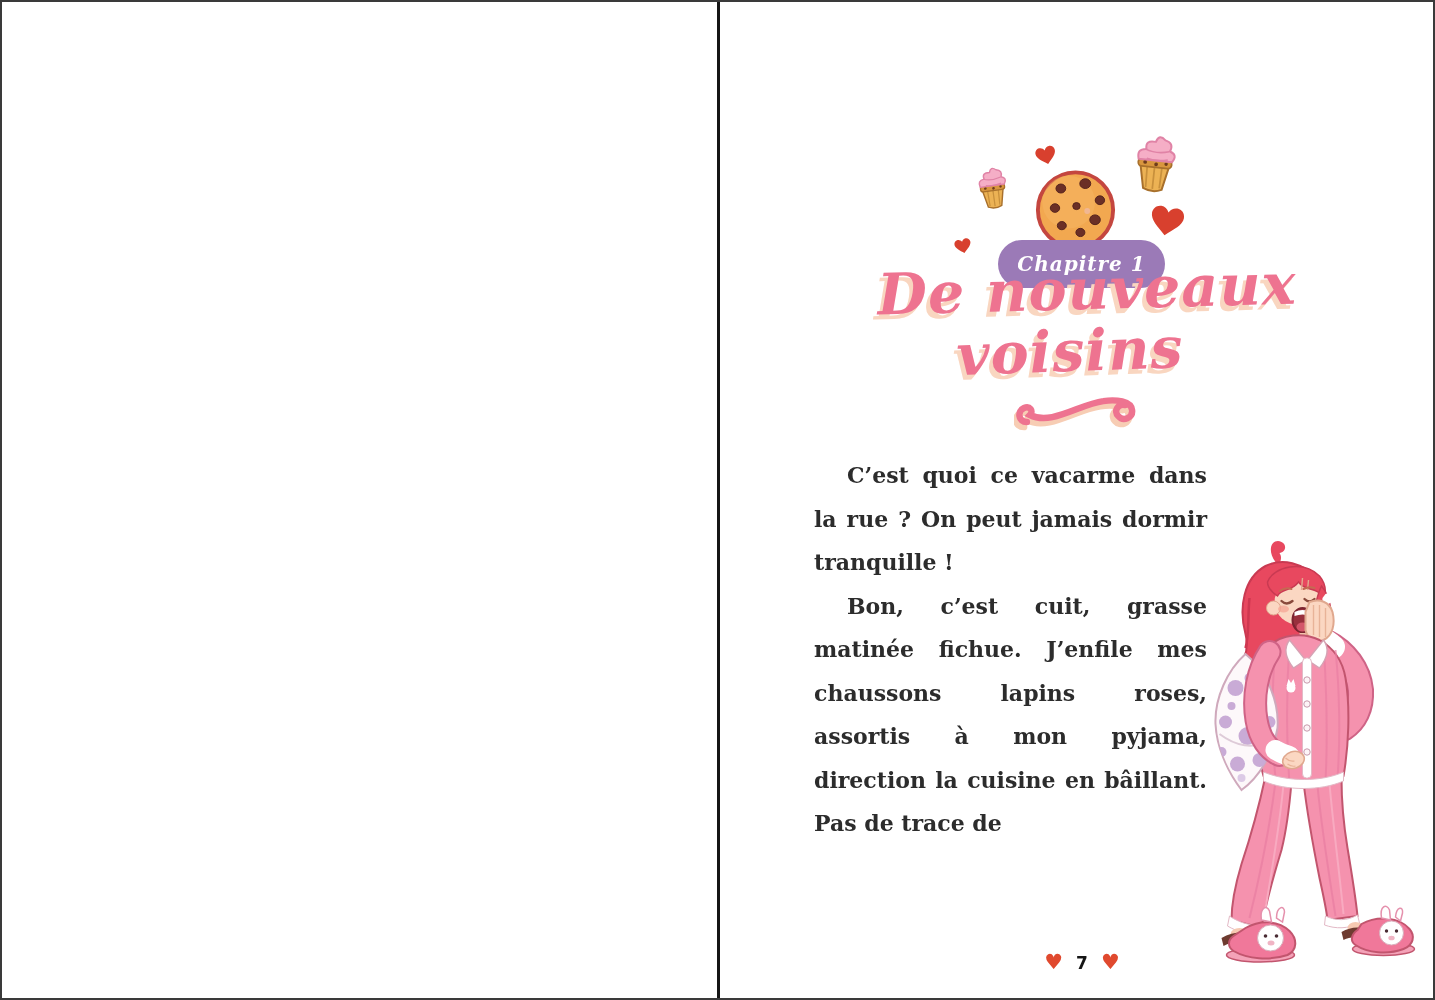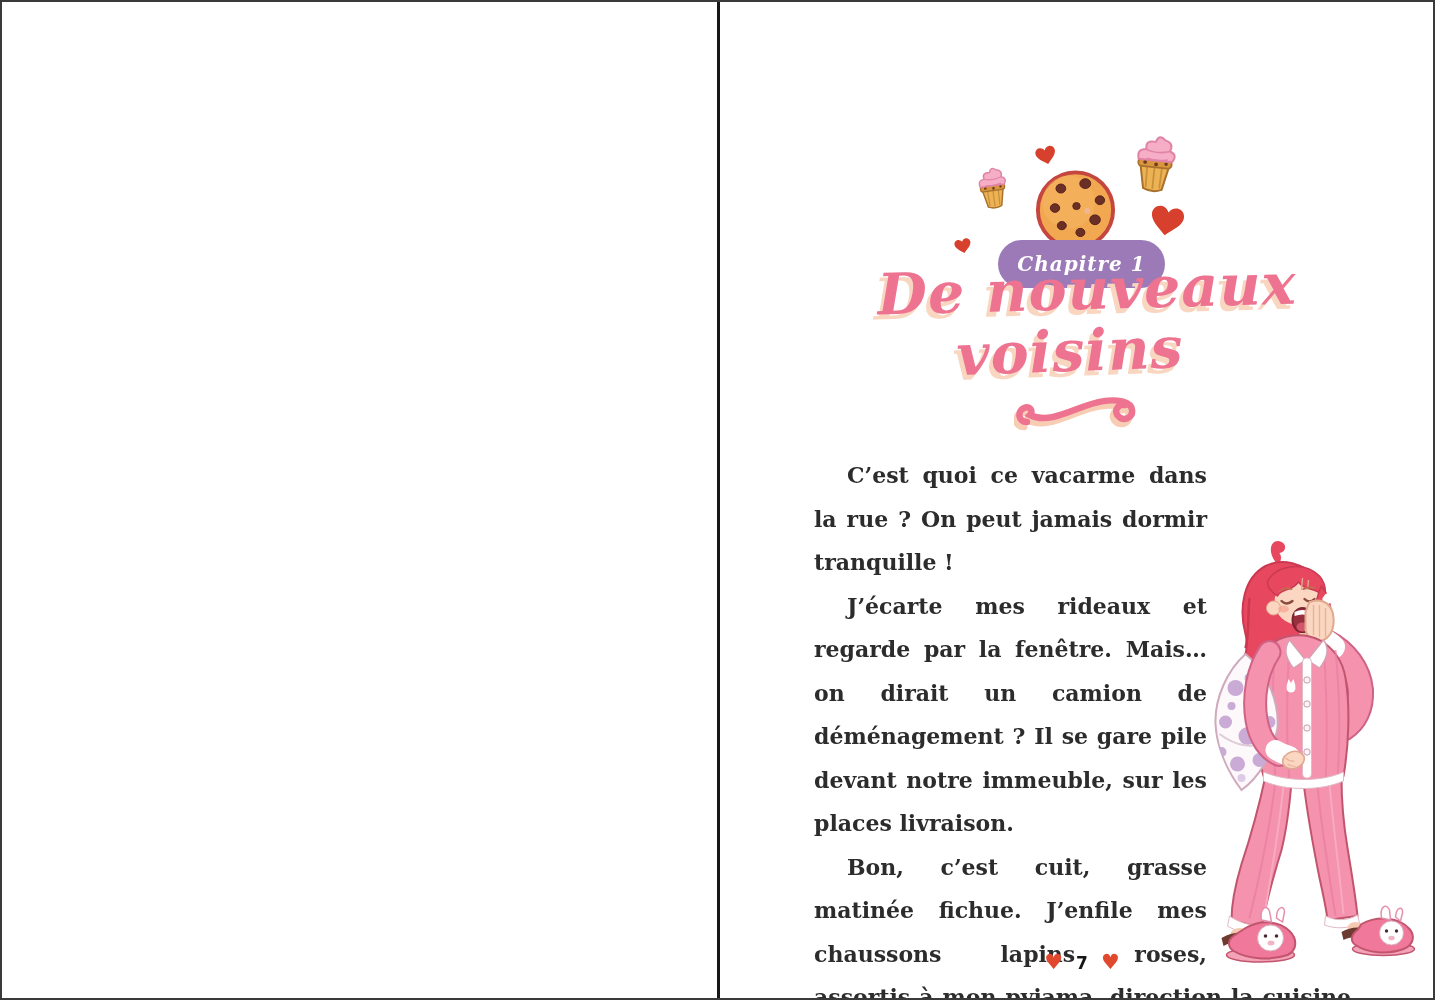--- a/index.html
+++ b/index.html
@@ -150,21 +150,20 @@
       <g fill="none" stroke-linecap="round">
         <path d="M 13 30 C 4 30 3 19 10 16 C 16 13.5 20 19 16 23 C 38 34 66 12 90 9 C 103 7 118 9 119 18 C 120 26 110 30 105 24 C 100 19 105 11 112 13" stroke="#f7cdb4" stroke-width="7" transform="translate(-3,5)"></path>
         <path d="M 13 30 C 4 30 3 19 10 16 C 16 13.5 20 19 16 23 C 38 34 66 12 90 9 C 103 7 118 9 119 18 C 120 26 110 30 105 24 C 100 19 105 11 112 13" stroke="#ee7390" stroke-width="6.5"></path>
       </g>
     </svg>
   </div>
 
   <div class="body-text">
     <div class="illu-spacer"></div>
     <p>C’est quoi ce vacarme dans la rue&nbsp;? On peut jamais dormir tranquille&nbsp;!</p>
-    <p>J’écarte mes rideaux et regarde par la fenêtre. Mais… on dirait un camion de déménagement&nbsp;? Il se gare pile devant notre immeuble, sur les places livraison.</p>
     <p>Bon, c’est cuit, grasse matinée fichue. J’enfile mes chaussons lapins roses, assortis à mon pyjama, direction la cuisine en bâillant. Pas de trace de</p>
   </div>
 
   <div class="girl-illustration">
     <svg viewBox="0 0 215 430" width="216" height="430">
 
       <path d="M 70 24 C 60 10 68 0 76 4 C 82 7 80 14 74 15 C 76 18 76 21 74 26 Z" fill="#e8485f"></path>
 
       <path d="M 60 28 C 38 40 33 70 40 96 C 44 112 38 124 31 132 C 45 135 56 126 60 114 C 60 128 57 140 52 148 C 66 147 76 134 78 118 C 82 124 92 129 102 127 L 116 120 C 124 96 124 62 112 42 C 98 24 76 20 60 28 Z" fill="#e8485f" stroke="#c93a52" stroke-width="2"></path>
       <path d="M 44 60 C 42 80 44 96 40 110 M 66 118 C 64 130 60 140 56 144" stroke="#cf3750" stroke-width="2.5" fill="none"></path>

